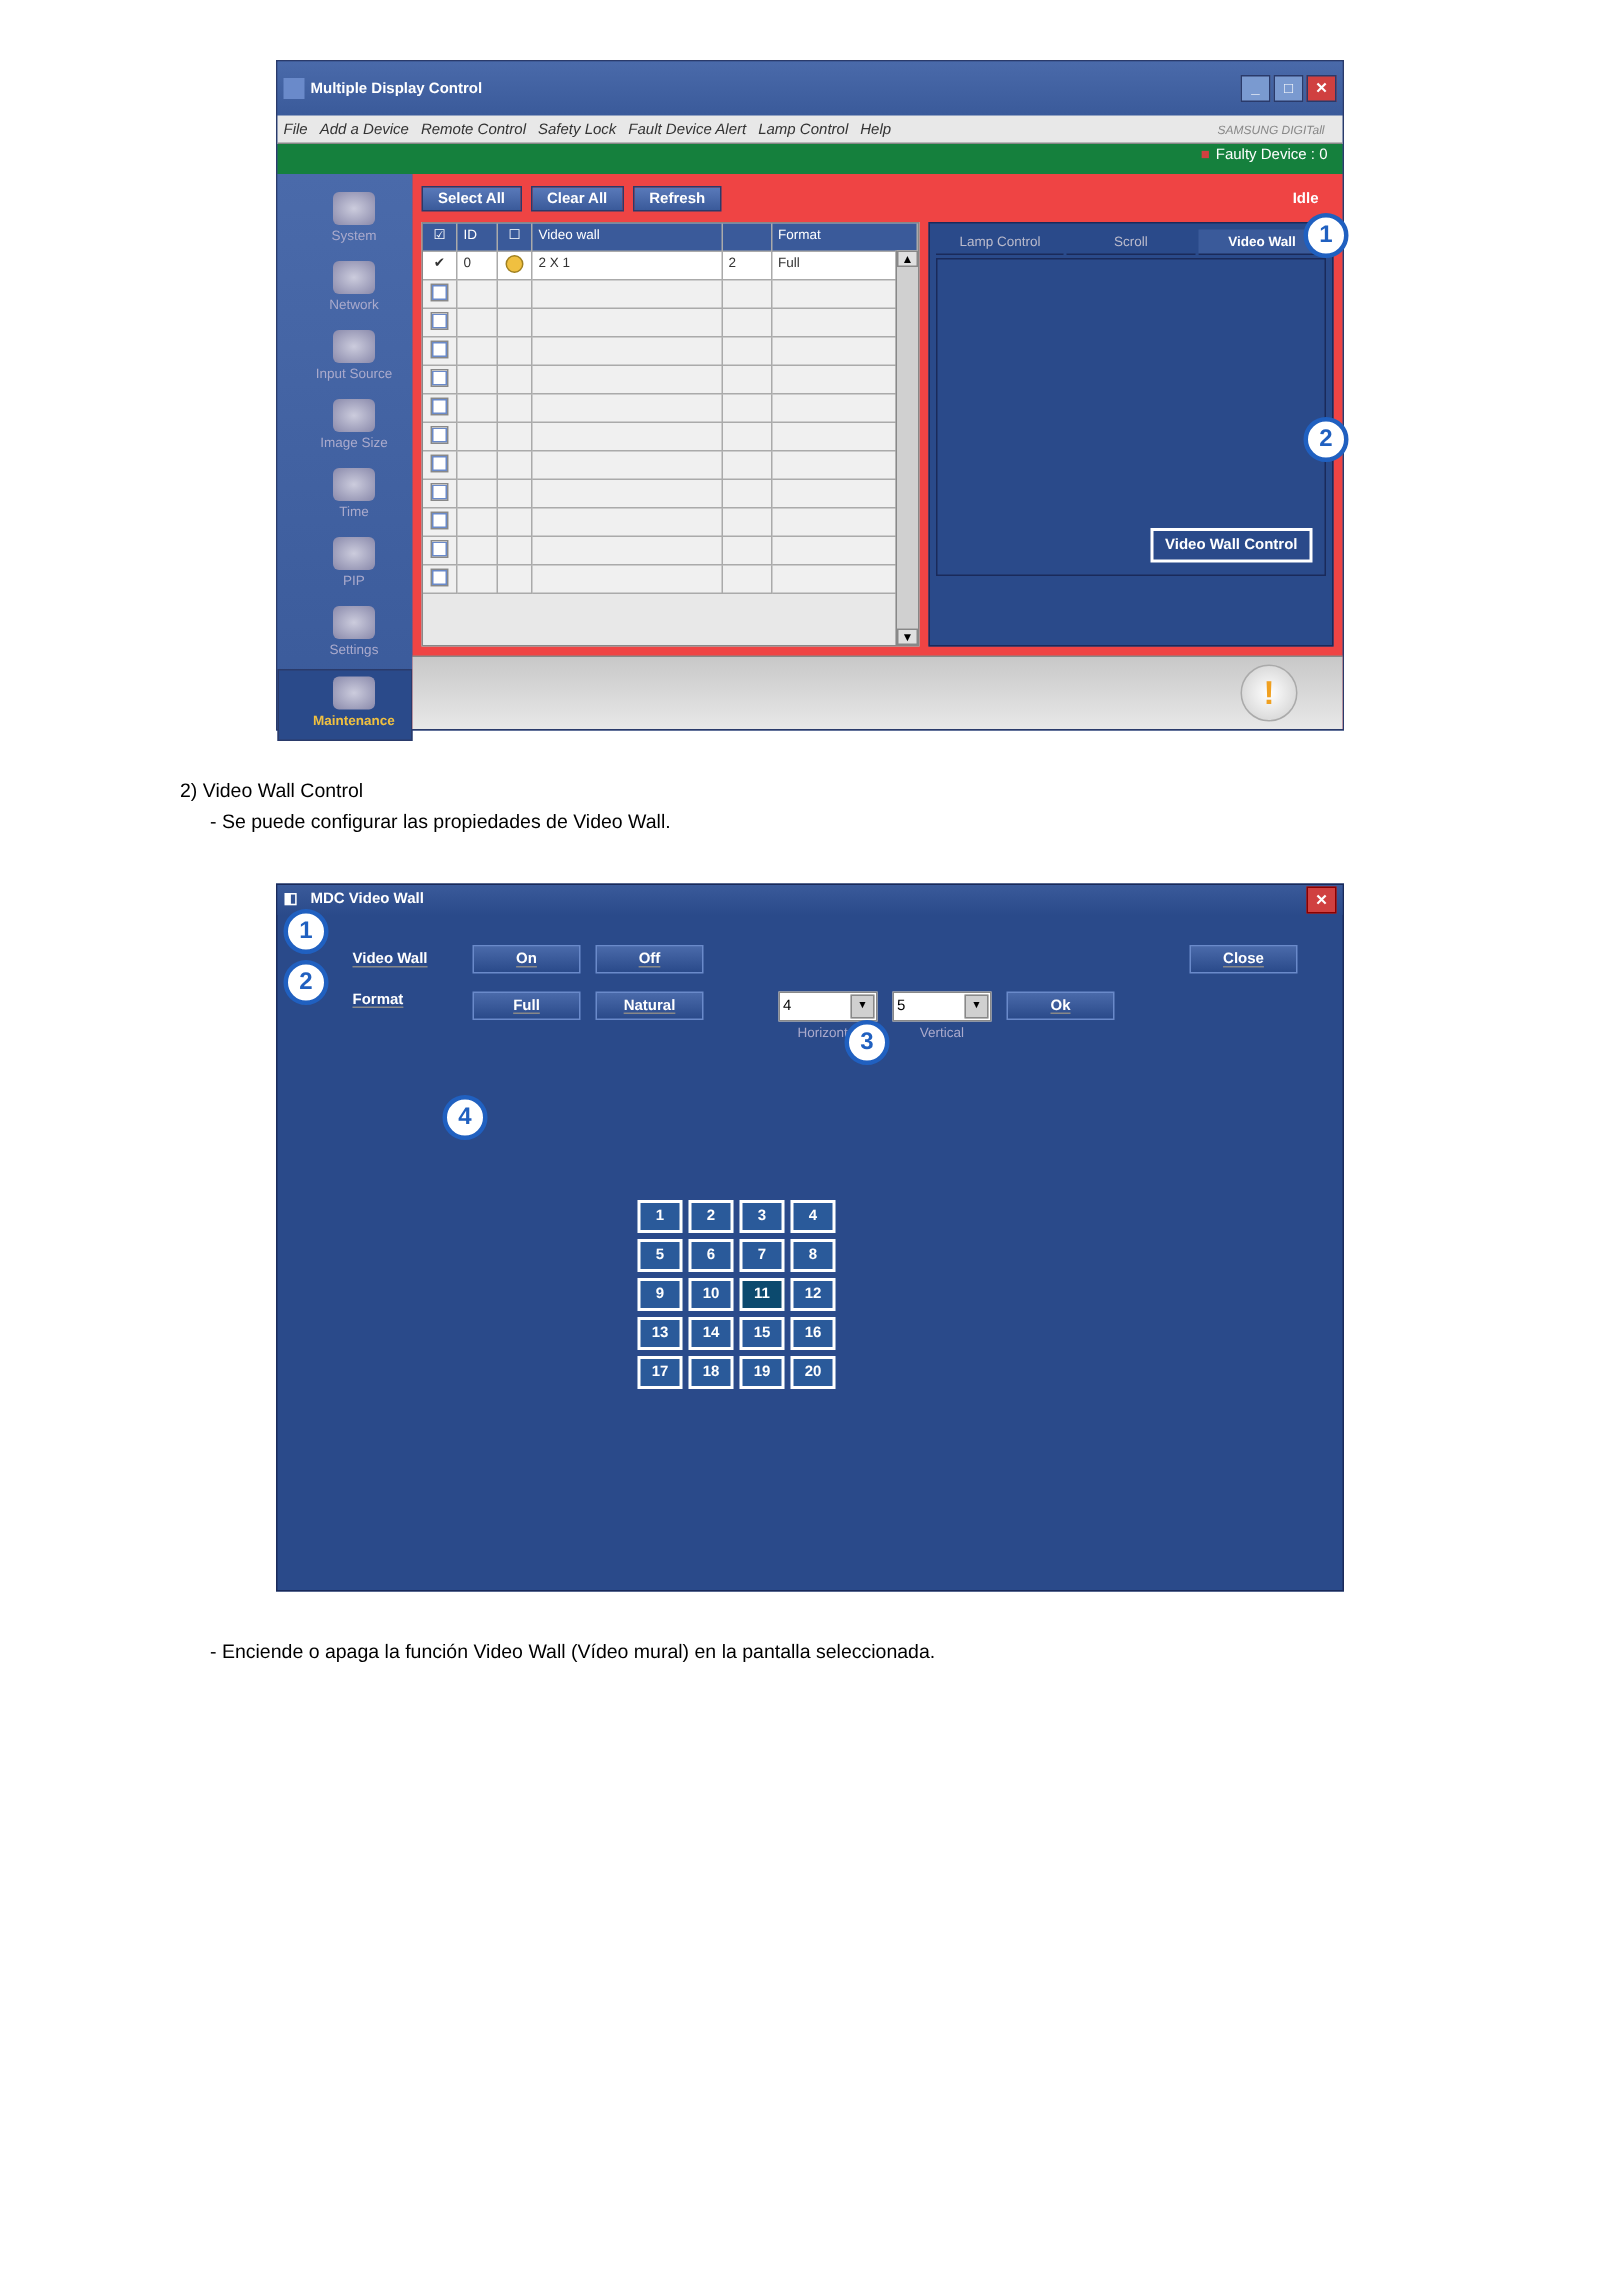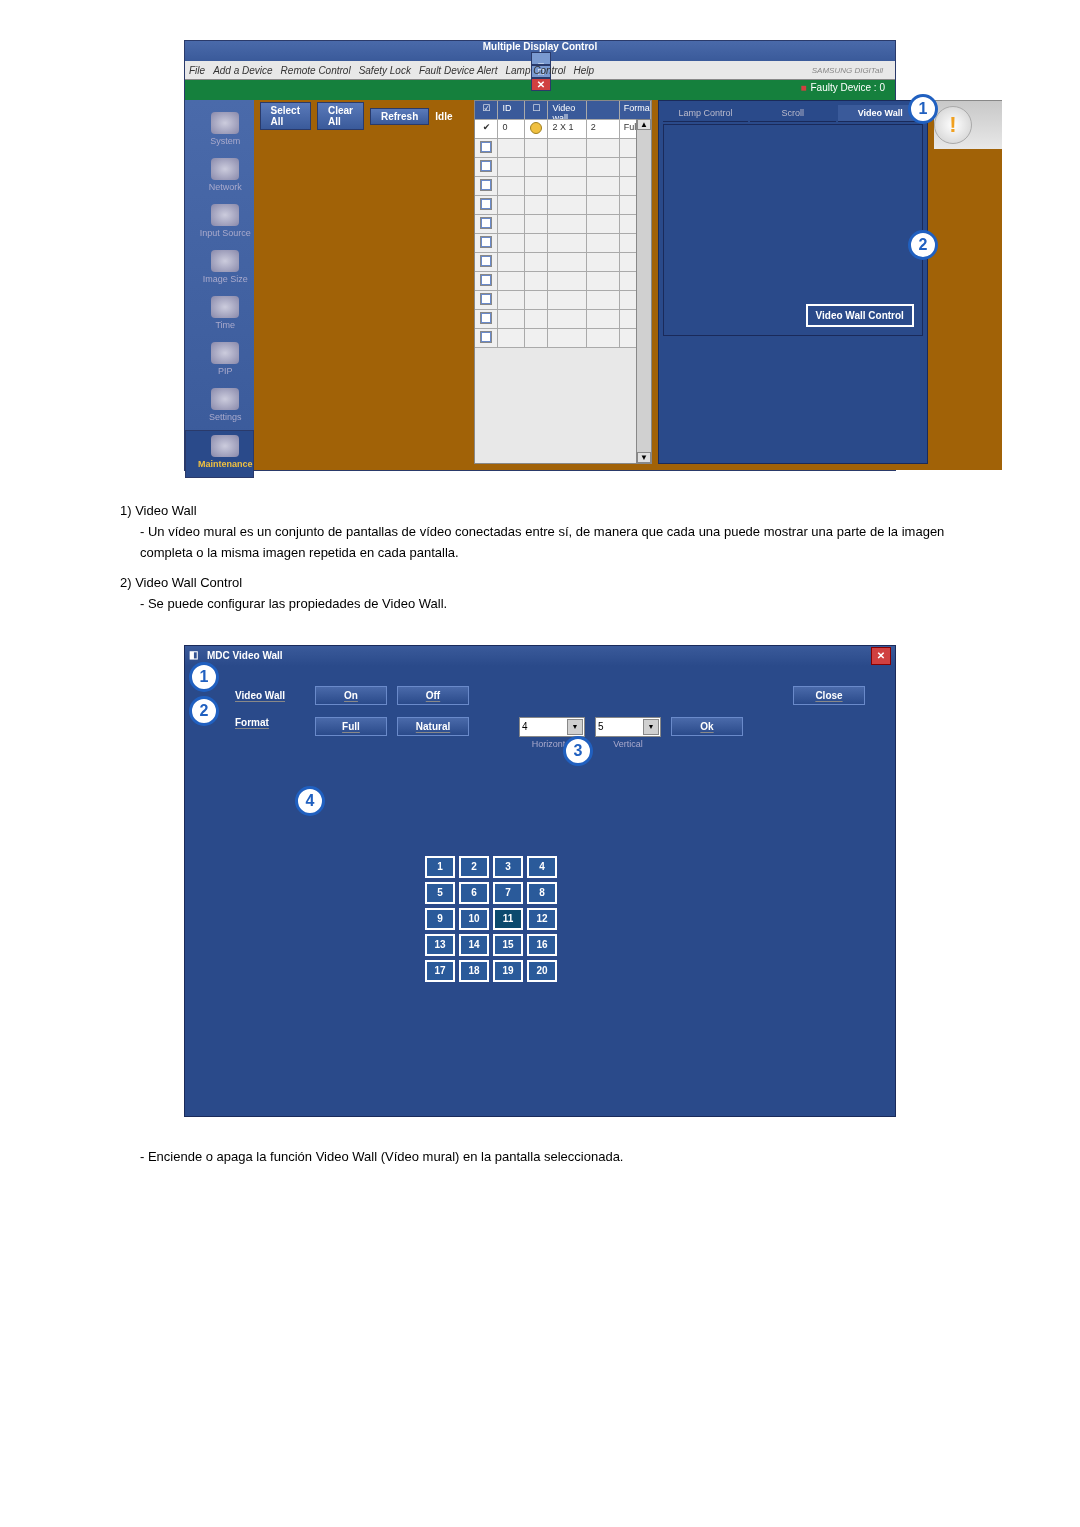--- a/index.html
+++ b/index.html
@@ -18,27 +18,26 @@
   .app1 {
     width: 710px;
     margin: 0 auto 30px auto;
     border: 1px solid #2a3a6a;
     background: #3a5a9a;
     font-size: 10px;
     position: relative;
   }
   .titlebar {
     background: linear-gradient(#4a6aaa, #3a5a9a);
-    height: 20px;
+    height: 36px;
     display: flex;
     align-items: center;
     padding: 0 4px;
     color: #fff;
     font-weight: bold;
-    flex-direction: column;
   }
   .titlebar .ticon {
     width: 14px; height: 14px; background: #6a8aca; margin-right: 4px;
   }
   .titlebar .spacer { flex: 1; }
   .winbtn { width: 18px; height: 16px; margin-left: 2px; background: #7a9ad0; border: 1px solid #2a3a6a; display:flex; align-items:center; justify-content:center; color:#fff; font-size:10px; }
   .winbtn.close { background: #d04040; }
   .menubar {
     background: #e8e8e8;
     height: 18px;
@@ -73,22 +72,22 @@
   .sitem.active { color: #f0c040; font-weight: bold; border: 1px solid #2a3a6a; background: #2a4a8a; }
   .sitem .sicon {
     width: 28px; height: 22px;
     margin: 0 auto 2px auto;
     background: radial-gradient(#ccd, #88a);
     border-radius: 4px;
   }
   .content1 {
     flex: 1;
     display: flex;
-    flex-direction: row;
-    background: #a16207;
+    flex-direction: column;
+    background: #ef4444;
   }
   .toolbar1 {
     height: 24px;
     display: flex;
     align-items: center;
     padding: 4px 6px;
     gap: 6px;
   }
   .tbtn {
     background: linear-gradient(#5a7aba, #3a5a9a);
@@ -390,24 +389,20 @@
       </div>
       <div class="footer1">
         <div class="footicon">!</div>
       </div>
     </div>
   </div>
 </div>
 
 <div class="textsec">
   <div class="item">
-    <div>1)  Video Wall</div>
-    <div class="sub">-  Un vídeo mural es un conjunto de pantallas de vídeo conectadas entre sí, de manera que cada una puede mostrar una parte de la imagen completa o la misma imagen repetida en cada pantalla.</div>
-  </div>
-  <div class="item">
     <div>2)  Video Wall Control</div>
     <div class="sub">-  Se puede configurar las propiedades de Video Wall.</div>
   </div>
 </div>
 
 <div class="app2">
   <div class="titlebar2">
     <span class="ticon2">◧</span>
     <span>MDC Video Wall</span>
     <div class="closebtn2">✕</div>

